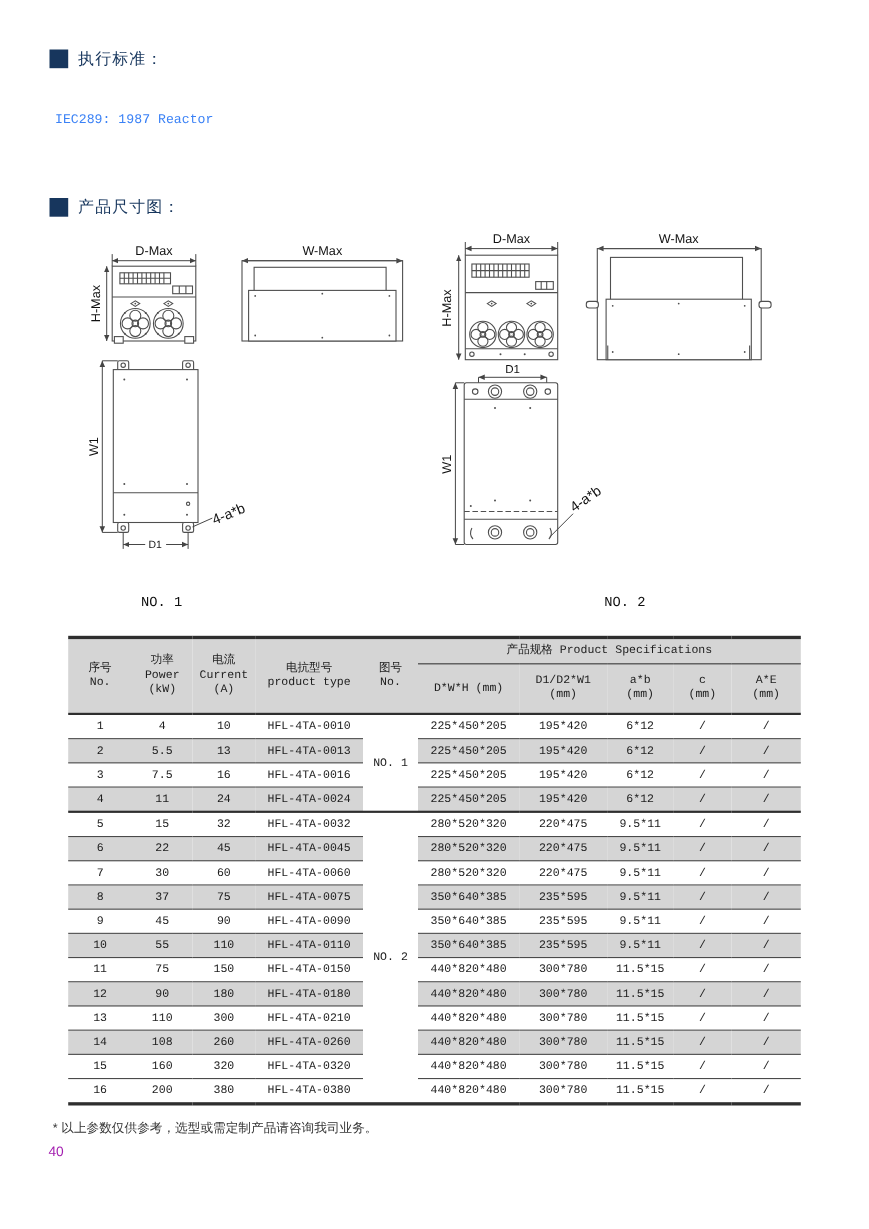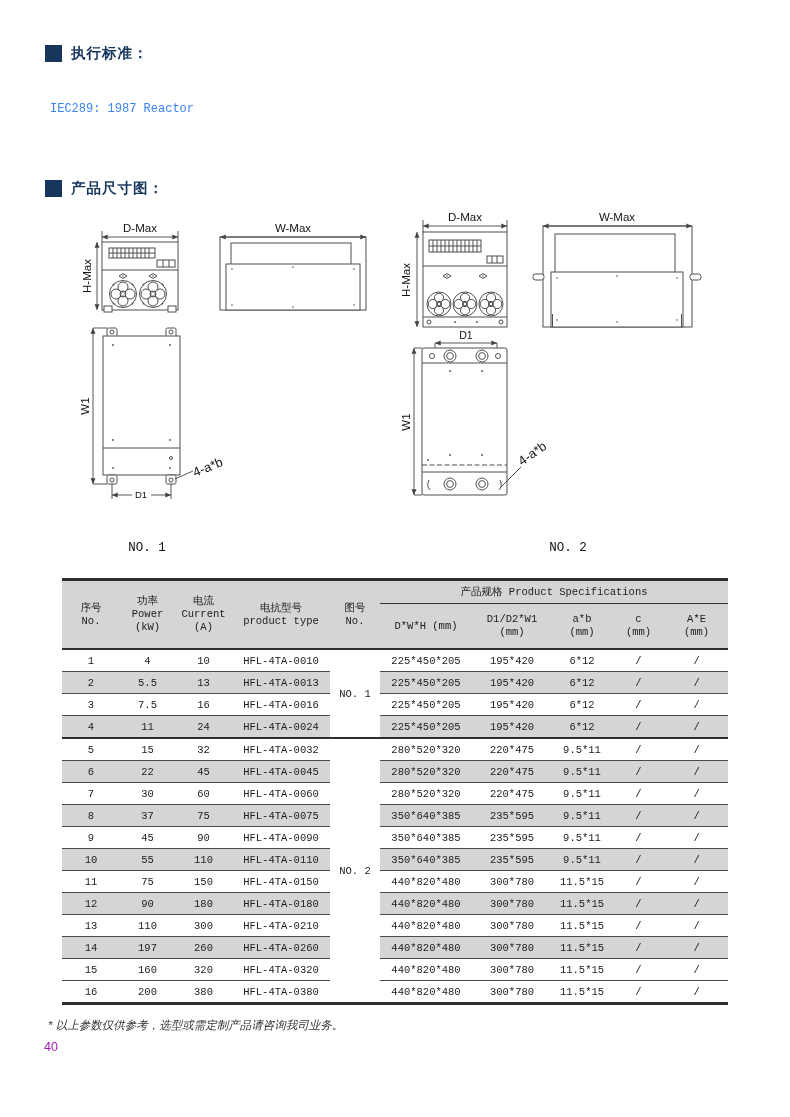--- a/index.html
+++ b/index.html
@@ -3,21 +3,21 @@
 <meta charset="utf-8">
 <style>
   :root{ --accent:#17365d; --stripe:#d5d5d5; --border:#2e2e2e; --line:#4a4a4a; --ink:#1c1c1c; }
   html,body{ margin:0; padding:0; background:#fff; }
   .page{ position:relative; width:790px; height:1117px; background:#fff; overflow:hidden;
          font-family:"Liberation Sans", sans-serif; color:var(--ink); }
 
   
   .sec-head{ position:absolute; display:flex; align-items:center; gap:9px; }
   .sec-head .sq{ width:17px; height:17px; background:var(--accent); }
-  .sec-head .txt{ font-size:14.5px; font-weight:bold; color:var(--accent); letter-spacing:1px; }
+  .sec-head .txt{ font-size:14.5px; font-weight:normal; color:var(--accent); letter-spacing:1px; }
 
   .std-lines{ position:absolute; left:50px; top:66px; font-family:"Liberation Mono", monospace;
               font-size:12px; line-height:17.5px; color:#3b82f6; white-space:pre; }
 
   
   .diagrams{ position:absolute; left:0; top:210px; width:790px; height:355px; }
   .diagrams svg{ position:absolute; top:0; overflow:visible; }
   #dgm1{ left:85px; } #dgm2{ left:405px; }
   svg text{ font-family:"Liberation Sans", sans-serif; fill:#111; }
   text.dim{ font-size:11.5px; }
@@ -37,21 +37,21 @@
   .spec-table thead tr:first-child th.rsp{ border-bottom:2px solid var(--border); }
   .spec-table thead tr.sub th{ border-bottom:2px solid var(--border); height:40px; }
   .spec-table th.th-group{ border-bottom:1.5px solid #333; height:18px; }
   .spec-table td{ text-align:center; vertical-align:middle; height:21px; padding:0 2px;
                   border-bottom:1px solid var(--line); background:#fff; }
   .spec-table td.c-fig{ border-bottom:2px solid var(--border); background:#fff; }
   .spec-table tr.shade td{ background:var(--stripe); }
   .spec-table tr.shade td.c-fig, .spec-table td.c-fig{ background:#fff; }
   .spec-table tr.group-end td{ border-bottom:2px solid var(--border); }
 
-  .footnote{ position:absolute; left:48px; top:1018px; font-size:11.5px; color:#333;font-style:italic; }
+  .footnote{ position:absolute; left:48px; top:1018px; font-size:11.5px; color:#333; }
   .pageno{ position:absolute; left:44px; top:1040px; font-size:12.5px; color:#a21caf;
            font-family:"Liberation Sans", sans-serif; }
 </style>
 </head>
 <body>
 
 <div class="page">
 
   <div class="sec-head" style="left:45px; top:44px;">
     <div class="sq"></div>
@@ -509,21 +509,21 @@
           <td class="c-current">300</td>
           <td class="c-type">HFL-4TA-0210</td>
           <td class="c-dwh">440*820*480</td>
           <td class="c-d1w1">300*780</td>
           <td class="c-ab">11.5*15</td>
           <td class="c-c">/</td>
           <td class="c-ae">/</td>
         </tr>
         <tr class="shade">
           <td class="c-no">14</td>
-          <td class="c-power">197</td>
+          <td class="c-power">108</td>
           <td class="c-current">260</td>
           <td class="c-type">HFL-4TA-0260</td>
           <td class="c-dwh">440*820*480</td>
           <td class="c-d1w1">300*780</td>
           <td class="c-ab">11.5*15</td>
           <td class="c-c">/</td>
           <td class="c-ae">/</td>
         </tr>
         <tr>
           <td class="c-no">15</td>

